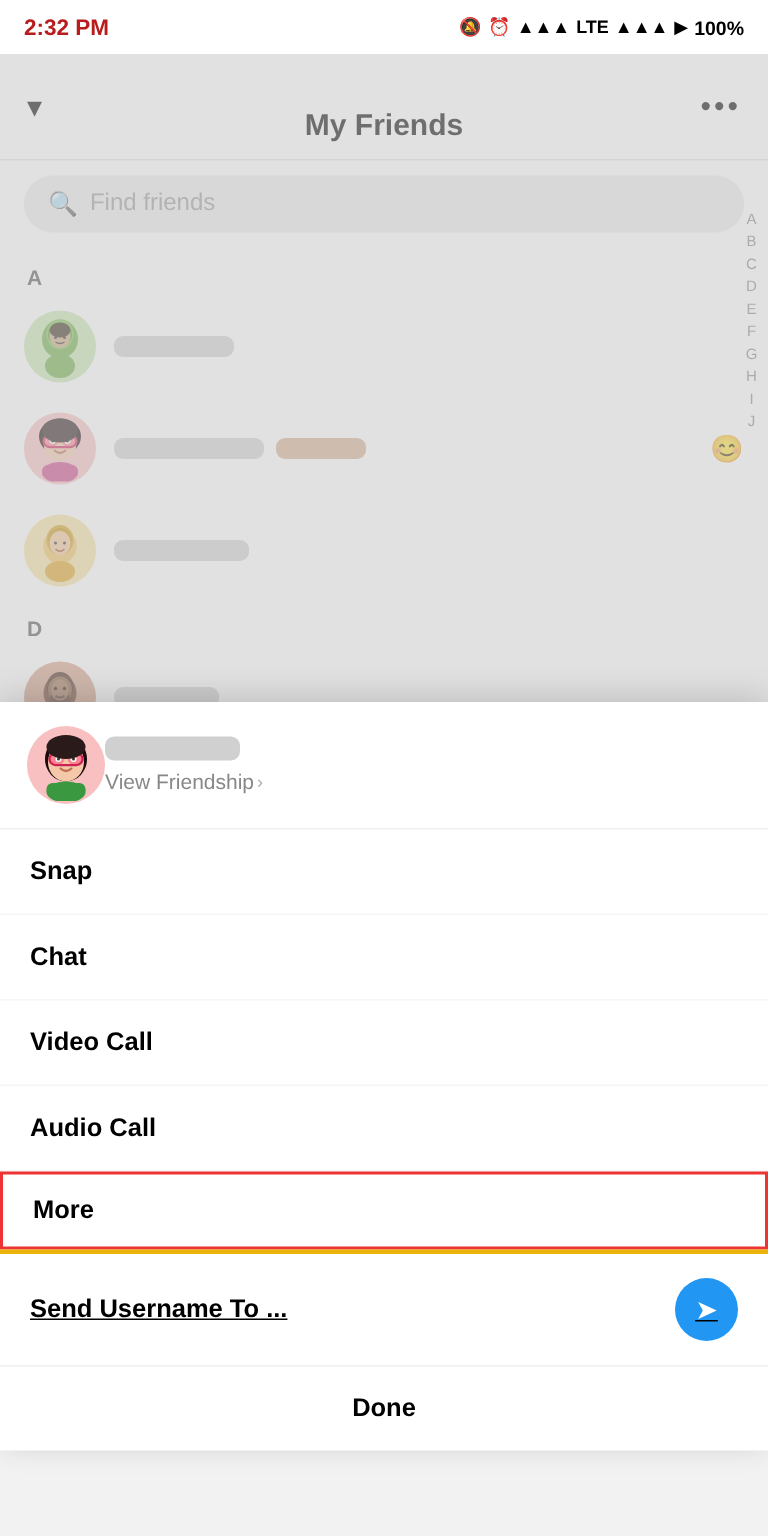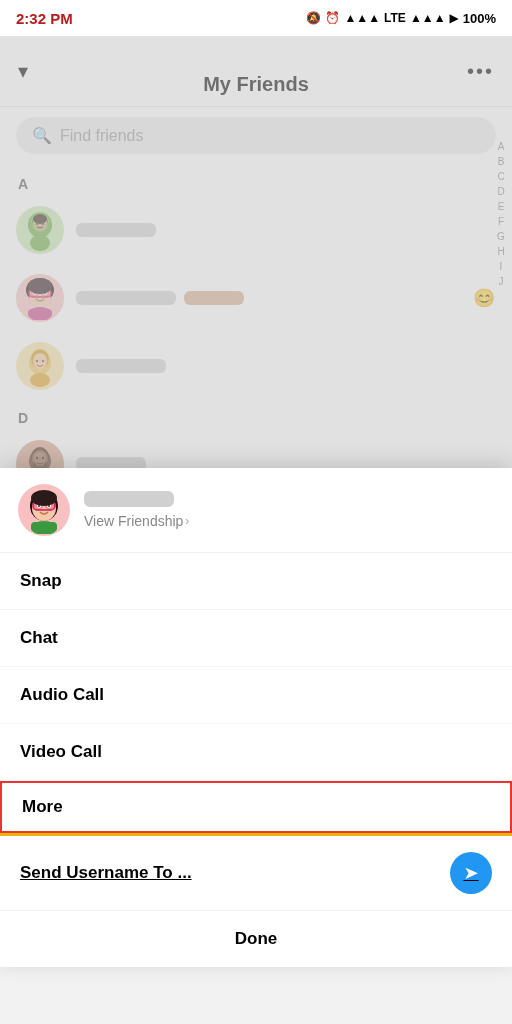--- a/index.html
+++ b/index.html
@@ -171,21 +171,21 @@
       border-radius: 0;
       z-index: 100;
       box-shadow: 0 -4px 20px rgba(0,0,0,0.15);
     }
 
     .overlay-header {
       display: flex;
       align-items: center;
       padding: 16px 18px;
       border-bottom: 1px solid #f0f0f0;
-      gap: 14px;
+      gap: 0;
     }
     .overlay-avatar {
       width: 52px;
       height: 52px;
       border-radius: 50%;
       overflow: hidden;
       flex-shrink: 0;
       font-size: 30px;
       background: #f8c0c0;
       display: flex;
@@ -449,22 +449,22 @@
       <div class="overlay-username-blur"></div>
       <div class="view-friendship">
         <span>View Friendship</span>
         <span class="chevron-right"> ›</span>
       </div>
     </div>
   </div>
 
   <div class="menu-item">Snap</div>
   <div class="menu-item">Chat</div>
+  <div class="menu-item">Video Call</div>
   <div class="menu-item">Audio Call</div>
-  <div class="menu-item">Video Call</div>
 
   <div class="menu-item-more">More</div>
 
   <div class="send-username-row">
     <span class="send-username-label">Send Username To ...</span>
     <div class="send-btn">
       <span class="send-icon">➤</span>
     </div>
   </div>
 

